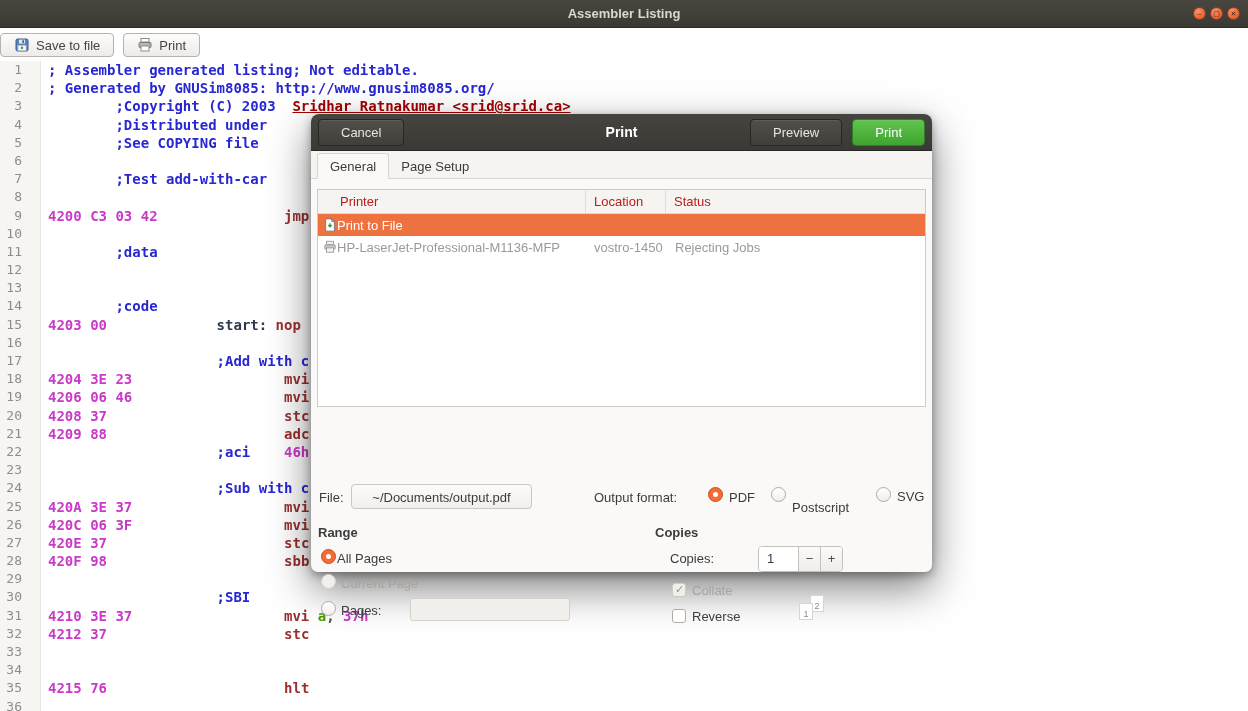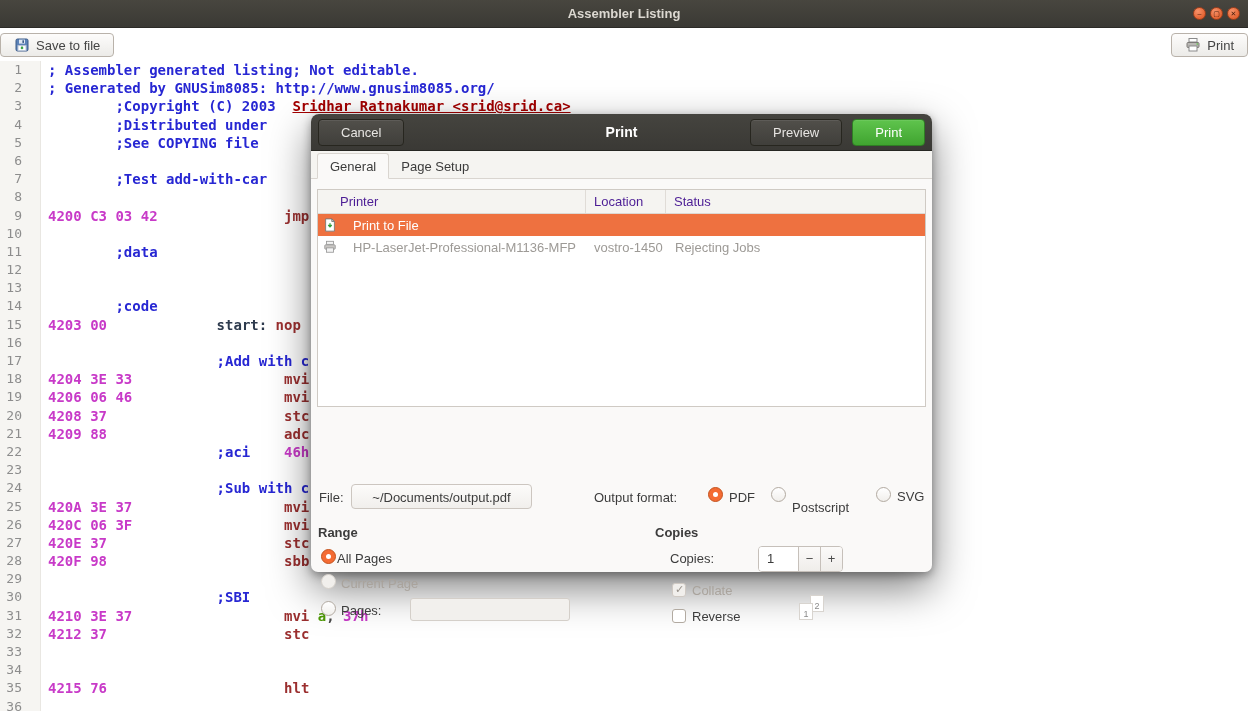--- a/index.html
+++ b/index.html
@@ -11,21 +11,21 @@
     background:linear-gradient(#48463f,#3a3934);border-bottom:1px solid #2c2b27;}
   .titlebar .title{position:absolute;left:0;right:0;top:0;height:27px;line-height:27px;
     text-align:center;color:#dcd8d1;font-weight:bold;font-size:13px;}
   .winbtns{position:absolute;right:8px;top:7px;display:flex;gap:4px;}
   .wbtn{width:13px;height:13px;border-radius:50%;
     background:radial-gradient(circle at 35% 30%, #f7926a, #e2602f 75%);
     border:1px solid #9f3f1c;box-sizing:border-box;color:#4a1d0c;
     font-size:7px;line-height:11px;text-align:center;}
 
   
-  .toolbar{position:absolute;left:0;top:33px;width:100%;display:flex;justify-content:space-between;gap:9px;}
+  .toolbar{position:absolute;left:0;top:33px;width:100%;display:flex;justify-content:flex-start;gap:9px;}
   .tbtn{display:flex;align-items:center;gap:6px;height:24px;padding:0 13px;
     background:linear-gradient(#fdfcfb,#ecebe8);border:1px solid #b9b2aa;border-radius:4px;
     font-size:13px;color:#444;font-family:"Liberation Sans",sans-serif;cursor:pointer;}
   .tbtn svg{flex:none;}
 
   
   .gutter{position:absolute;left:0;top:61px;bottom:0;width:40px;background:#f6f5f2;
     border-right:1px solid #e9e7e2;}
   #listing{position:absolute;left:0;top:61px;width:100%;}
   .lrow{display:flex;height:18.2px;line-height:18.2px;}
@@ -56,27 +56,27 @@
     display:flex;align-items:flex-end;padding-left:6px;}
   .tab{font-size:13px;color:#3c3c3c;padding:5px 12px 4px;cursor:pointer;}
   .tab.active{background:#faf9f8;border:1px solid #d9d5d0;border-bottom:1px solid #faf9f8;
     margin-bottom:-1px;border-radius:3px 3px 0 0;}
 
   .dbody{position:absolute;left:0;top:65px;right:0;bottom:0;}
 
   .plist{position:absolute;left:6px;top:10px;width:609px;height:218px;
     border:1px solid #cfcac4;background:#fff;box-sizing:border-box;font-size:13px;}
   .phead{display:flex;height:24px;background:#f5f4f1;border-bottom:1px solid #dcd8d3;
-    color:#4c1d95;box-sizing:border-box;}
+    color:#b91c1c;box-sizing:border-box;}
   .phcol{box-sizing:border-box;padding:4px 8px;border-right:1px solid #e0dcd7;}
   .phcol.c1{width:268px;padding-left:22px;}
   .phcol.c2{width:80px;}
   .phcol.c3{flex:1;border-right:none;}
   .prow{display:flex;align-items:center;height:22px;color:#3d3d3d;cursor:pointer;}
-  .prow .pc1{width:268px;display:flex;align-items:center;gap:16px;padding-left:5px;box-sizing:border-box;
+  .prow .pc1{width:268px;display:flex;align-items:center;gap:0;padding-left:5px;box-sizing:border-box;
     white-space:nowrap;overflow:hidden;text-align:right;}
   .prow .pc2{width:80px;padding-left:8px;box-sizing:border-box;white-space:nowrap;}
   .prow .pc3{flex:1;padding-left:9px;box-sizing:border-box;white-space:nowrap;}
   .prow.sel{background:#ee7140;color:#fff;}
   .prow.dim{color:#9d9a96;}
 
   .dlabel{position:absolute;font-size:13px;color:#3c3c3c;white-space:nowrap;}
   .dlabel.bold{font-weight:bold;}
   .dlabel.dim{color:#a9a39c;}
 
@@ -210,21 +210,21 @@
     <div class="lrow">
       <span class="ln">16</span>
       <span class="codeln"></span>
     </div>
     <div class="lrow">
       <span class="ln">17</span>
       <span class="codeln"><span class="tc">                    ;Add with c</span></span>
     </div>
     <div class="lrow">
       <span class="ln">18</span>
-      <span class="codeln"><span class="tn">4204 3E 33</span><span class="tp">                  </span><span class="tk">mvi</span></span>
+      <span class="codeln"><span class="tn">4204 3E 23</span><span class="tp">                  </span><span class="tk">mvi</span></span>
     </div>
     <div class="lrow">
       <span class="ln">19</span>
       <span class="codeln"><span class="tn">4206 06 46</span><span class="tp">                  </span><span class="tk">mvi</span></span>
     </div>
     <div class="lrow">
       <span class="ln">20</span>
       <span class="codeln"><span class="tn">4208 37</span><span class="tp">                     </span><span class="tk">stc</span></span>
     </div>
     <div class="lrow">

